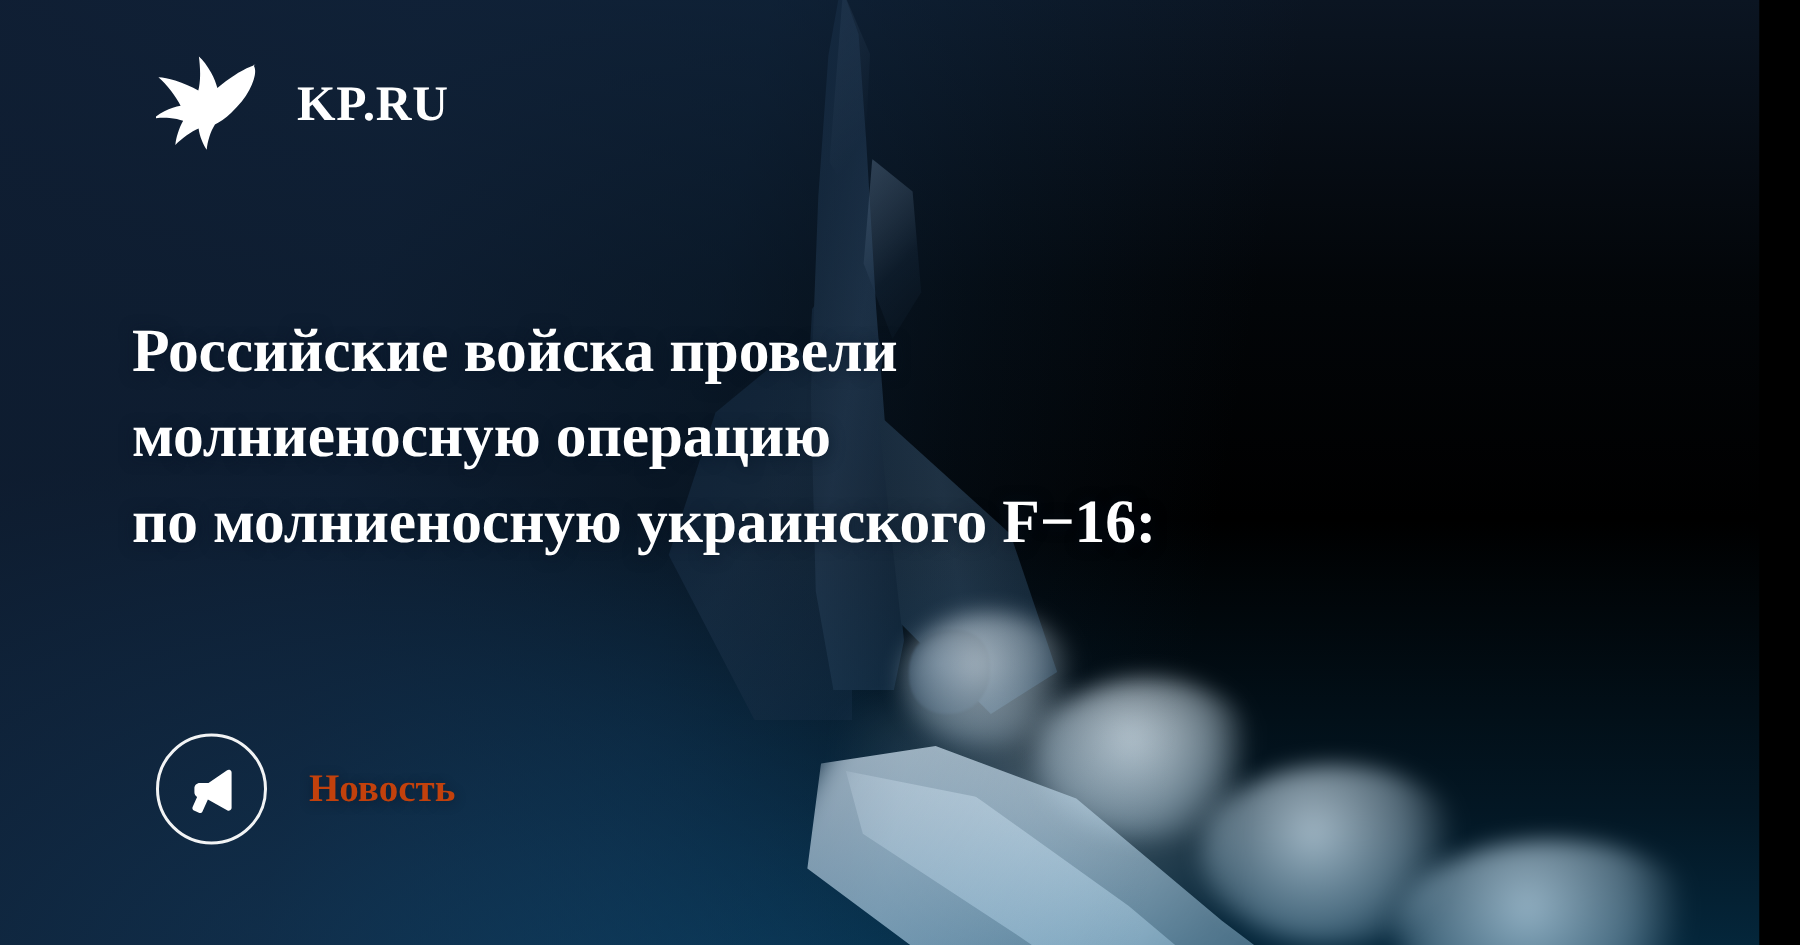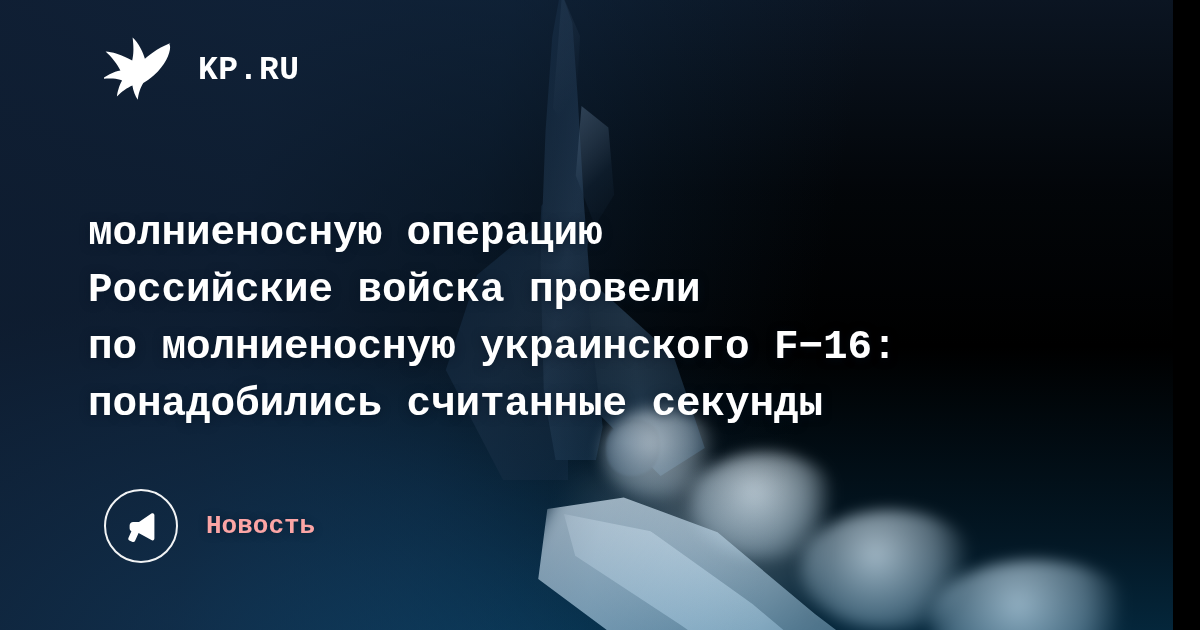--- a/index.html
+++ b/index.html
@@ -8,21 +8,21 @@
     padding: 0;
     background: #000;
   }
   * { box-sizing: border-box; }
 
   .card {
     position: relative;
     width: 1173px;
     height: 630px;
     overflow: hidden;
-    font-family: Liberation Mono, monospace;
+    font-family: Liberation Serif, serif;
     -webkit-font-smoothing: antialiased;
   }
 
   
   .photo {
     position: absolute;
     inset: 0;
     background:
       
       radial-gradient(ellipse 520px 300px at 980px 70px,
@@ -301,21 +301,21 @@
     height: 74px;
     border-radius: 50%;
     border: 2px solid rgba(255,255,255,0.95);
     display: flex;
     align-items: center;
     justify-content: center;
     flex: none;
   }
   .badge-icon { width: 36px; height: 36px; display: block; }
   .badge-text {
-    color: #fca5a5;
+    color: #c2410c;
     font-size: 26px;
     font-weight: 700;
     line-height: 1;
     white-space: nowrap;
     text-shadow: 0 1px 8px rgba(6,18,34,0.45);
   }
 </style>
 </head>
 <body>
 
@@ -360,24 +360,23 @@
                  2.0-2.1 4.6-4.4 7.6-6.5 2.8-2.0 5.5-3.5 7.9-4.5
                  0.3 2.4 1.0 5.1 2.1 7.9 1.0 2.5 2.1 4.6 3.3 6.3
                  0.2-2.6 0.8-5.6 1.8-8.7 1.0-3.1 2.3-5.9 3.7-8.1
                  3.0-1.5 6.9-4.2 10.9-7.9 5.2-4.8 9.4-10.2 12.0-15.1
                  3.0-5.6 4.3-10.7 3.8-13.9-0.2-1.4-0.7-2.3-1.5-2.8z"></path>
       </svg>
       <span class="brand-name">KP.RU</span>
     </div>
 
     <h1 class="headline">
+      <span class="headline-line">Российские войска провели</span>
       <span class="headline-line">молниеносную операцию</span>
-      <span class="headline-line">Российские войска провели</span>
       <span class="headline-line">по молниеносную украинского F−16:</span>
-      <span class="headline-line">понадобились считанные секунды</span>
     </h1>
 
     <div class="label-badge">
       <span class="badge-circle">
         <svg class="badge-icon" viewBox="0 0 36 36" aria-hidden="true">
           <path fill="#ffffff" d="M30.4 5.4c-0.6-0.4-1.4-0.3-2.0 0.1L16.0 14.0H10.2
                    c-2.0 0-3.6 1.6-3.6 3.6v2.6c0 1.3 0.7 2.5 1.8 3.1l-3.0 6.7
                    c-0.4 0.9 0 2.0 0.9 2.4l3.3 1.5c0.9 0.4 2.0 0 2.4-0.9l3.6-8.0
                    L28.4 32.1c0.6 0.4 1.4 0.5 2.0 0.1 0.6-0.4 1.0-1.0 1.0-1.7V7.1
                    c0-0.7-0.4-1.4-1.0-1.7z"></path>

